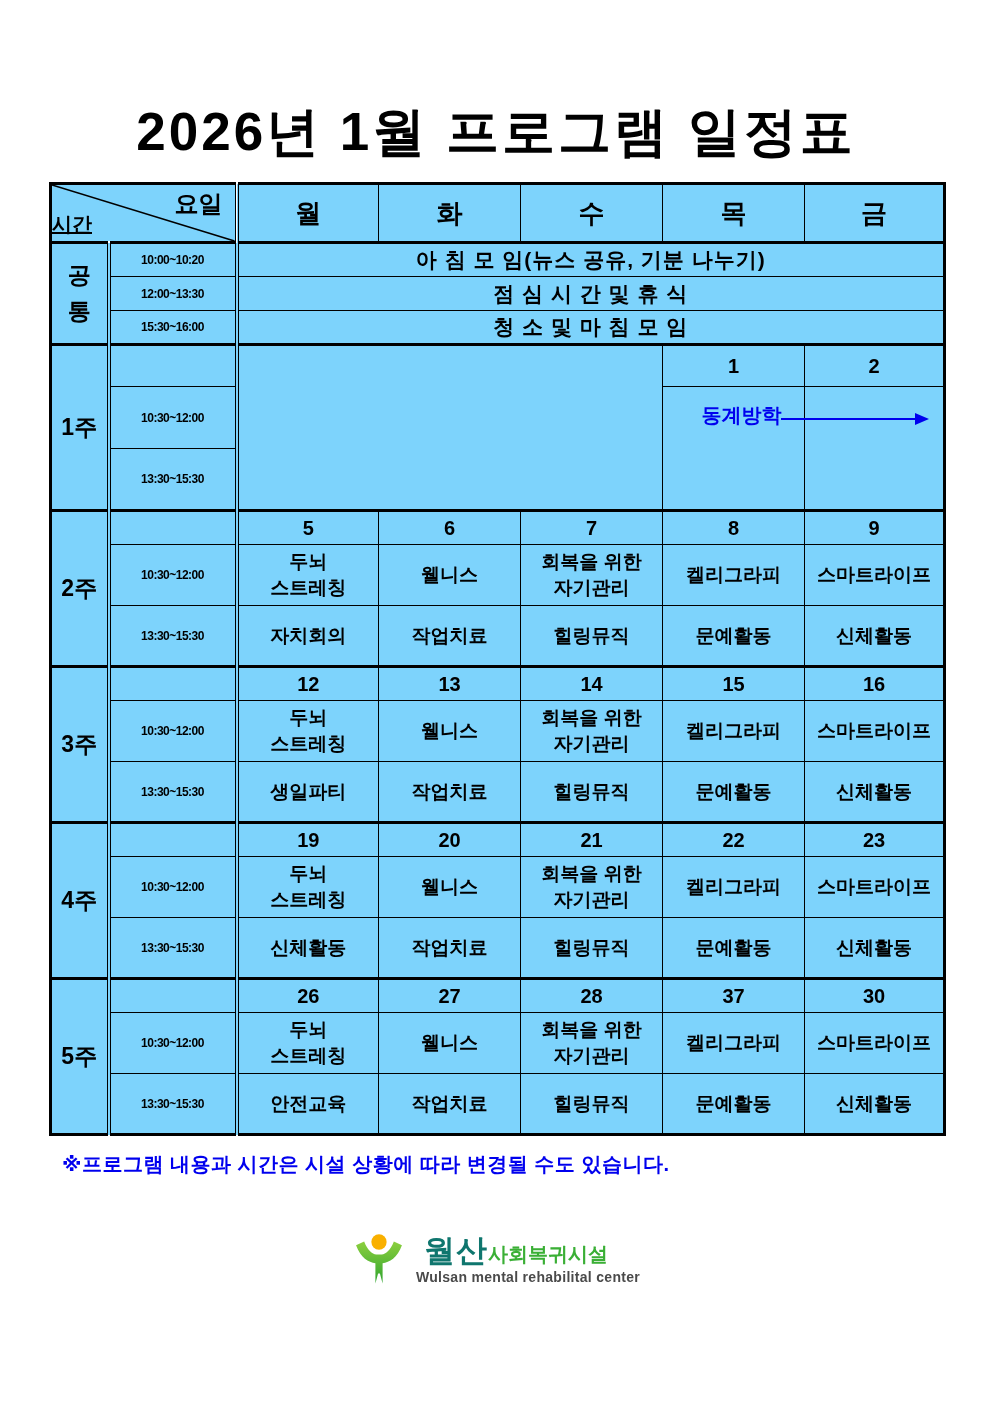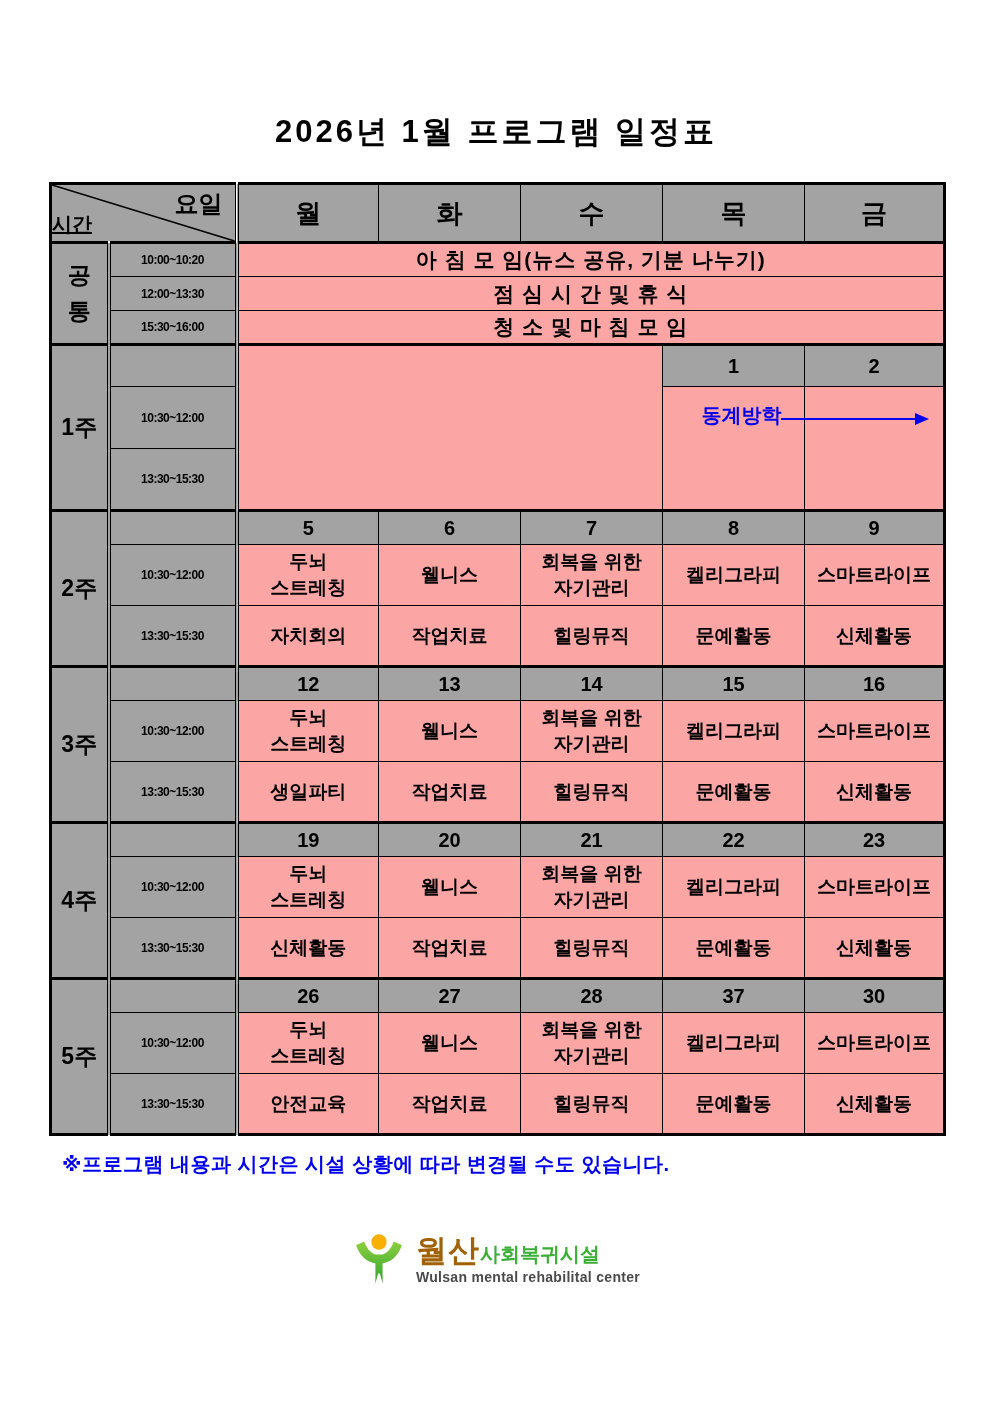--- a/index.html
+++ b/index.html
@@ -6,41 +6,41 @@
   body {
     width: 992px; height: 1403px;
     background: #ffffff;
     font-family: "Liberation Sans", "DejaVu Sans", sans-serif;
     color: #000;
     font-weight: bold;
   }
   .title {
     padding-top: 106px;
     text-align: center;
-    font-size: 31px;
+    font-size: 53px;
     letter-spacing: 3px;
     line-height: 52px;
   }
   table.sched {
     margin: 24px 0 0 49px;
     width: 894px;
     table-layout: fixed;
     border-collapse: collapse;
     border: 3px solid #000;
   }
   table.sched th, table.sched td {
     border: 1px solid #000;
     text-align: center;
     vertical-align: middle;
     padding: 0;
     font-weight: bold;
     overflow: visible;
   }
-  .peach { background: #a3a3a3; }
-  .white { background: #fca5a5; }
+  .peach { background: #7dd3fc; }
+  .white { background: #7dd3fc; }
   tr.sec > th, tr.sec > td { border-top: 3px solid #000; }
   .dbl { border-left: 4px double #000 !important; border-right: 4px double #000 !important; }
   .dbl-r { border-right: 4px double #000 !important; }
 
   tr.r-header { height: 59px; }
   tr.r-common { height: 34px; }
   tr.r-w1date { height: 42px; }
   tr.r-w1slot { height: 62px; }
   tr.r-date   { height: 34px; }
   tr.r-slot   { height: 61px; }
@@ -70,21 +70,21 @@
     color: #0000ee;
     letter-spacing: 0.5px;
   }
   .logo {
     margin-top: 52px;
     display: flex; justify-content: center; align-items: center; gap: 10px;
   }
   .logo-mark { width: 54px; height: 60px; }
   .logo-text { display: flex; flex-direction: column; line-height: 1.1; }
   .logo-row1 { display: flex; align-items: baseline; }
-  .logo-ko1 { font-size: 31px; color: #a16207; letter-spacing: 1px; }
+  .logo-ko1 { font-size: 31px; color: #0f766e; letter-spacing: 1px; margin-left: 8px; }
   .logo-ko2 { font-size: 20px; color: #3aaf35; letter-spacing: 0px; }
   .logo-en  { font-size: 14px; color: #4a4a4a; margin-top: 2px; letter-spacing: 0.3px; }
 </style>
 </head>
 <body>
 
 <div class="title">2026년  1월  프로그램  일정표</div>
 
 <table class="sched">
   <colgroup>

